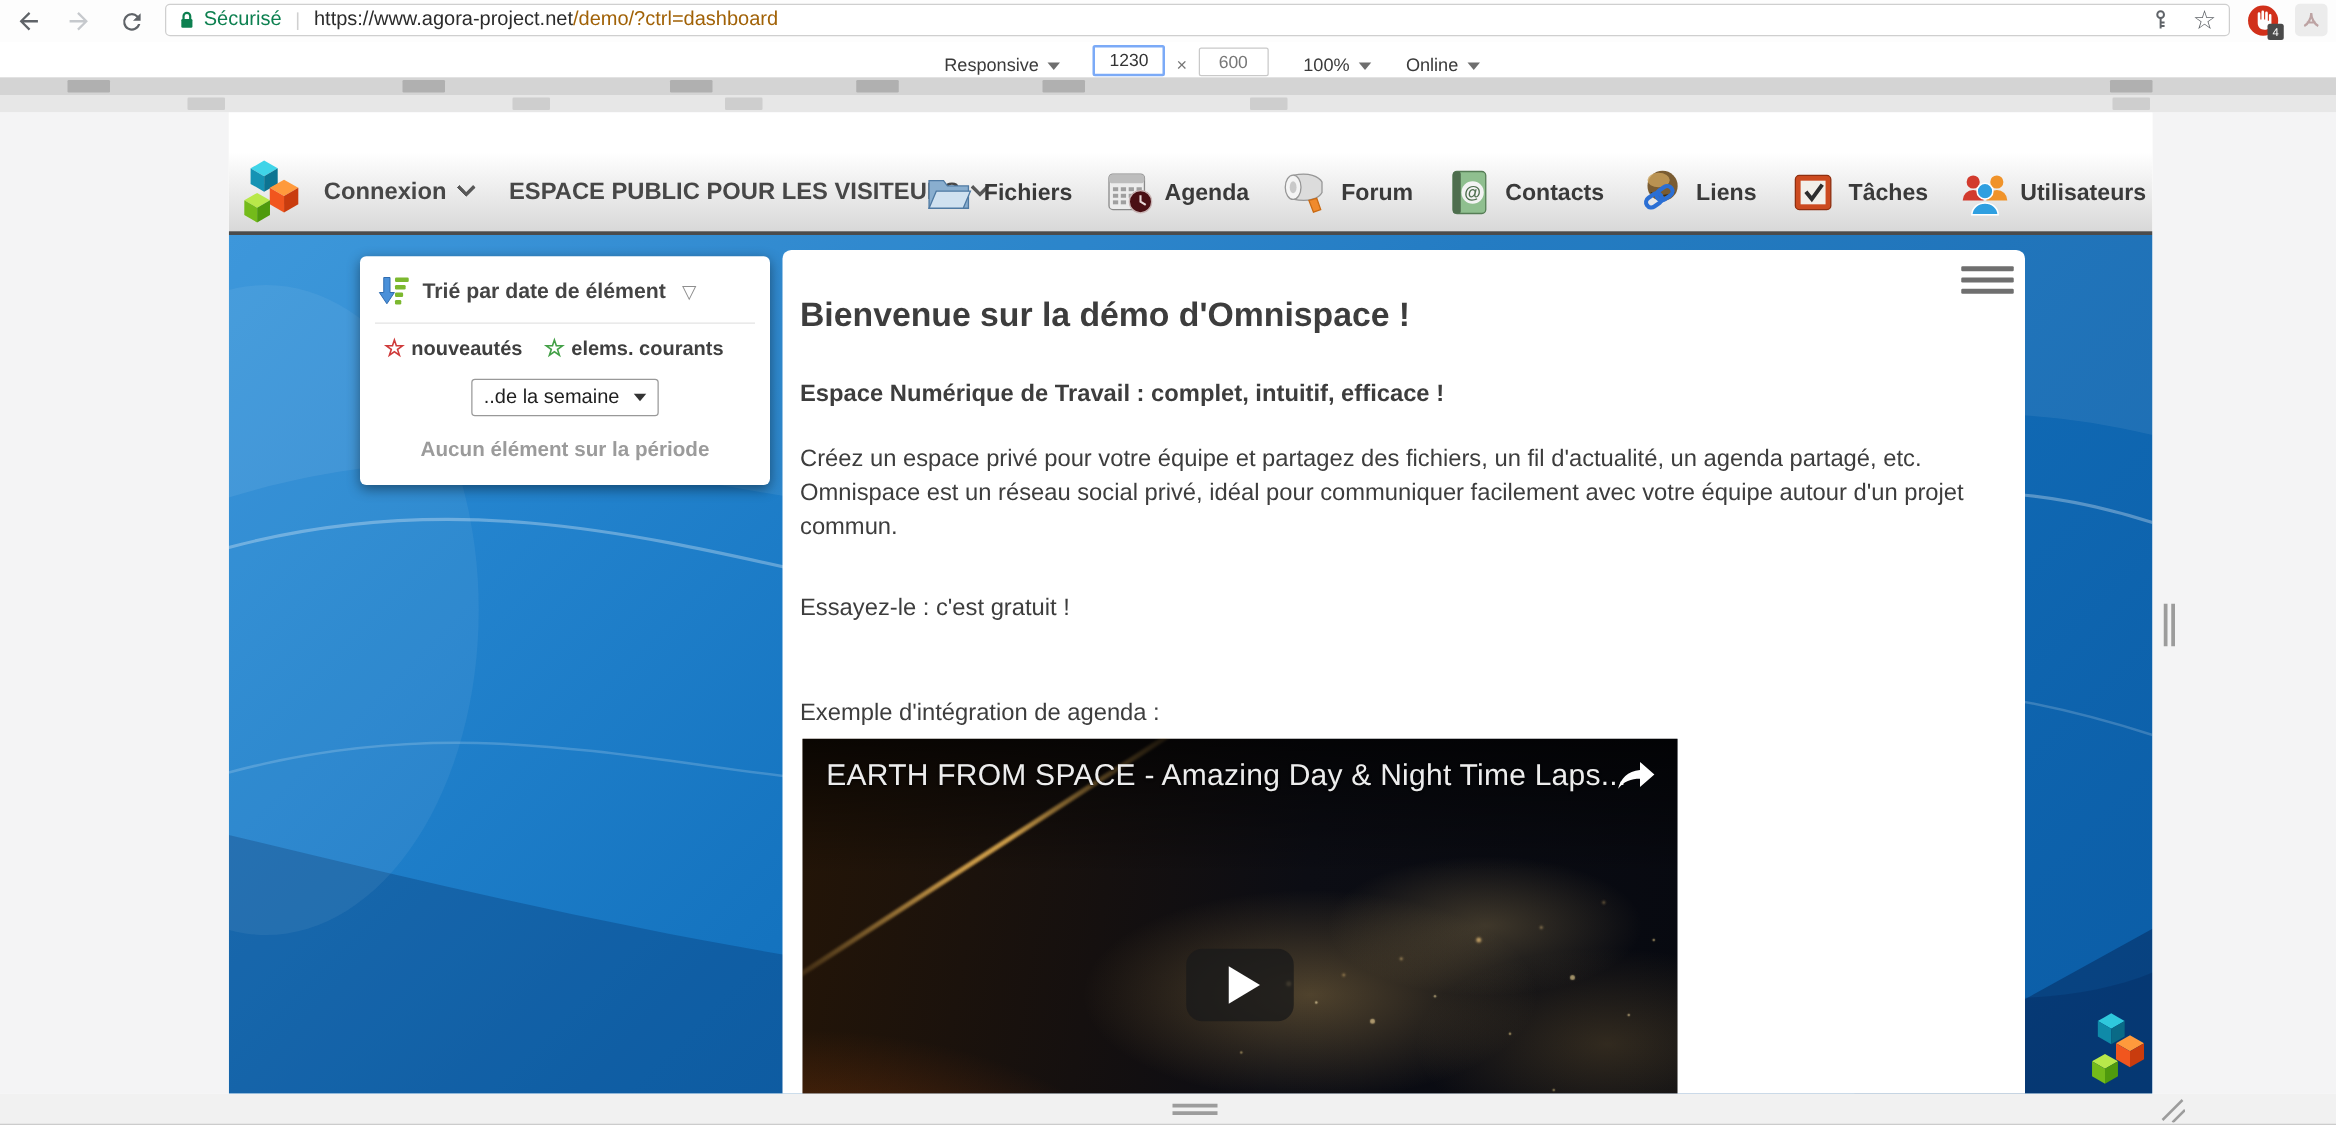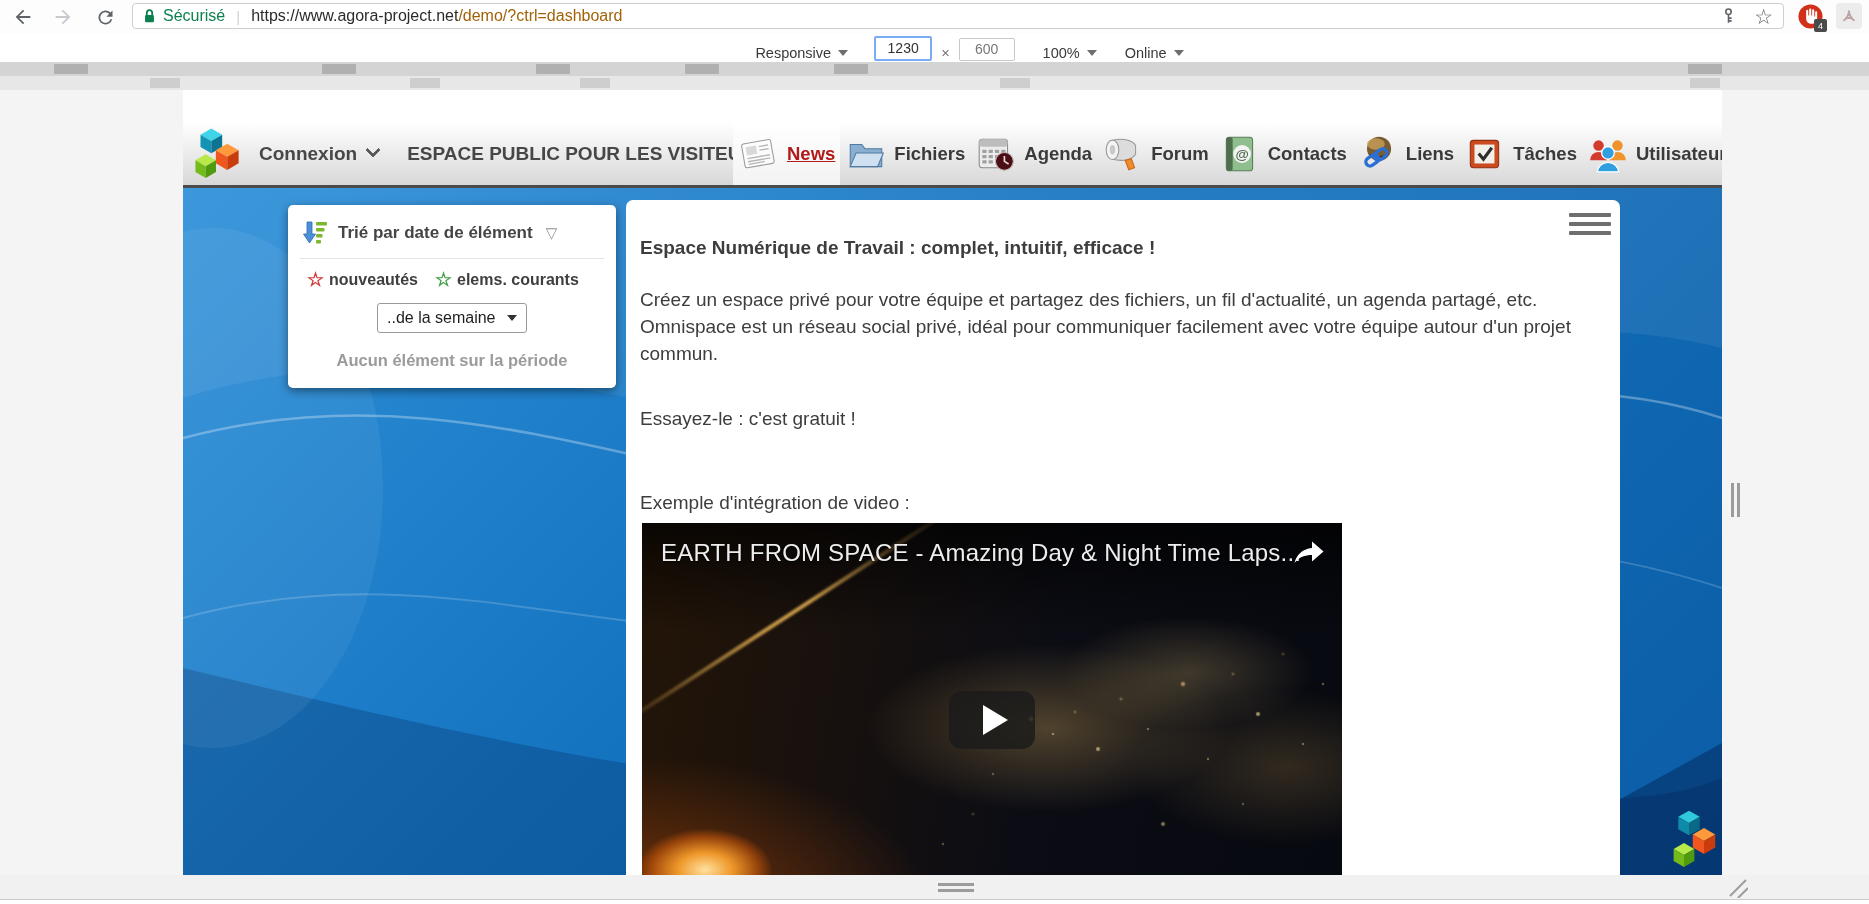--- a/index.html
+++ b/index.html
@@ -255,36 +255,20 @@
       <div class="nav-menu nav-connexion">
         <span>Connexion</span>
         <span class="chev"></span>
       </div>
       <div class="nav-menu nav-space">
         <span>ESPACE PUBLIC POUR LES VISITEURS</span>
         <span class="chev"></span>
       </div>
 
       <div class="tabs">
-        <div class="tab active">
-          <svg width="42" height="42" viewBox="0 0 40 40">
-            <g transform="rotate(-10 20 20)">
-              <rect x="5" y="8" width="28" height="23" rx="2" fill="#fcfcfc" stroke="#9a9a9a"></rect>
-              <rect x="8.5" y="11.5" width="10" height="8" fill="#d9d9d9"></rect>
-              <g stroke="#b5b5b5" stroke-width="1.3">
-                <line x1="21" y1="13" x2="30" y2="13"></line>
-                  <line x1="21" y1="16.5" x2="30" y2="16.5"></line>
-                <line x1="8.5" y1="22.5" x2="30" y2="22.5"></line>
-                  <line x1="8.5" y1="25.5" x2="30" y2="25.5"></line>
-                  <line x1="8.5" y1="28" x2="24" y2="28"></line>
-              </g>
-            </g>
-          </svg>
-          <span class="tab-label">News</span>
-        </div>
         <div class="tab">
           <svg width="42" height="42" viewBox="0 0 40 40">
             <path d="M5,11 h11 l3,4 h16 v17 h-30 z" fill="#89aecf" stroke="#4f7aa3"></path>
             <path d="M5,32 l5.5,-13 h26 l-5.5,13 z" fill="#cfe1f0" stroke="#4f7aa3"></path>
           </svg>
           <span class="tab-label">Fichiers</span>
         </div>
         <div class="tab">
           <svg width="42" height="42" viewBox="0 0 40 40">
             <rect x="4" y="6" width="27" height="27" rx="3" fill="#ececec" stroke="#8a8a8a"></rect>
@@ -404,24 +388,25 @@
         </div>
         <div class="empty-msg">Aucun élément sur la période</div>
       </div>
 
       <div class="main-panel">
         <div class="burger">
             <i></i>
             <i></i>
             <i></i>
           </div>
+        <h1 class="page-title">Bienvenue sur la démo d'Omnispace !</h1>
         <div class="subtitle">Espace Numérique de Travail : complet, intuitif, efficace !</div>
         <div class="paragraph">Créez un espace privé pour votre équipe et partagez des fichiers, un fil d'actualité, un agenda partagé, etc.  Omnispace est un réseau social privé, idéal pour communiquer facilement avec votre équipe autour d'un projet commun.</div>
         <div class="try-line">Essayez-le : c'est gratuit !</div>
-        <div class="video-caption">Exemple d'intégration de video :</div>
+        <div class="video-caption">Exemple d'intégration de agenda :</div>
 
         <div class="video">
           <span class="sun-streak"></span>
           <span class="city-dots"></span>
           <div class="video-top">
             <span class="video-title">EARTH FROM SPACE - Amazing Day &amp; Night Time Laps...</span>
             <svg class="share-btn" width="36" height="30" viewBox="0 0 36 30">
               <path fill="#fff" d="M22 12 C12 13 6.5 19 4.5 27 C9 21 15 19 22 19 L22 25.5 L33.5 15.5 L22 5.5 Z"></path>
             </svg>
           </div>

